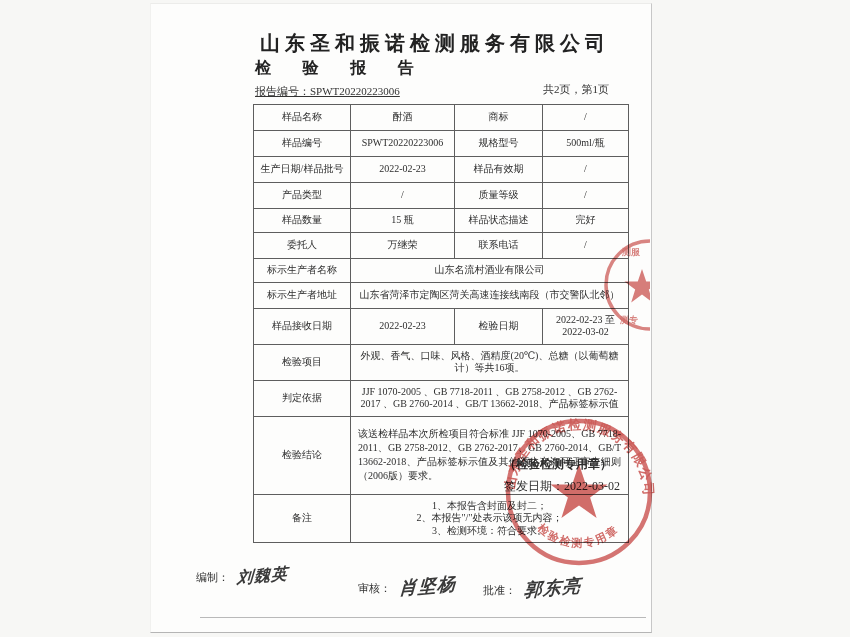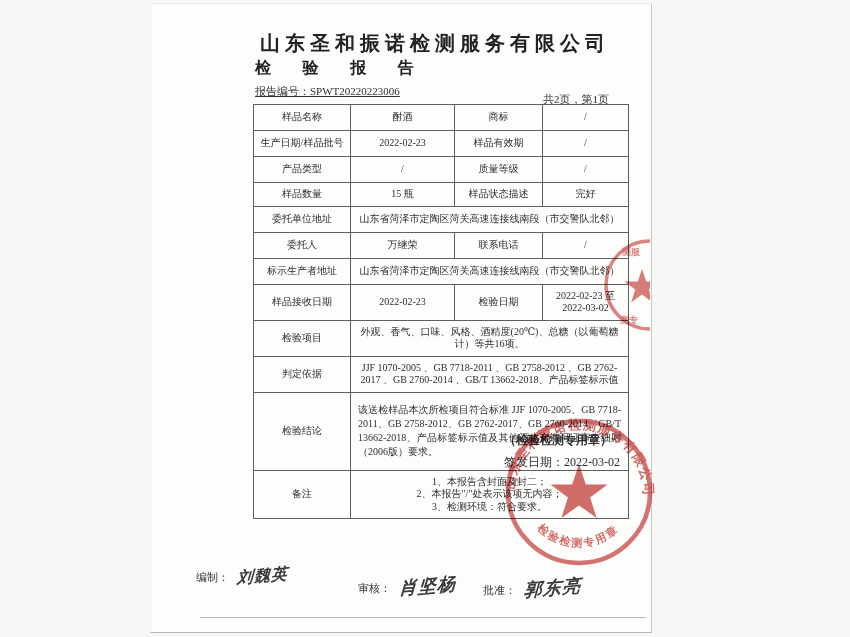--- a/index.html
+++ b/index.html
@@ -21,21 +21,21 @@
     position:absolute;left:255px;top:30px;width:360px;text-align:center;
     font-family:"DejaVu Sans","Liberation Sans",sans-serif;
     font-weight:bold;font-size:20px;letter-spacing:5px;color:#222;
   }
   .title2{
     position:absolute;left:255px;top:58px;width:360px;text-align:left;
     font-family:"DejaVu Sans","Liberation Sans",sans-serif;
     font-weight:bold;font-size:16px;letter-spacing:13px;color:#222;
   }
   .report-no{position:absolute;left:255px;top:84px;font-size:11px;color:#333;text-decoration:underline;}
-  .pages-note{position:absolute;left:543px;top:92px;font-size:11px;color:#333;}
+  .pages-note{position:absolute;left:543px;top:82px;font-size:11px;color:#333;}
   table.info{
     position:absolute;left:253px;top:104px;width:375px;
     border-collapse:collapse;table-layout:fixed;
   }
   table.info td{
     border:1px solid #5e5e5e;
     font-size:10px;line-height:1.25;
     text-align:center;vertical-align:middle;
     padding:5px 3px;color:#2d2d2d;overflow:hidden;
   }
@@ -78,46 +78,52 @@
       <col style="width:86px">
     </colgroup>
   <tbody>
     <tr style="height:26px">
       <td class="lab">样品名称</td>
       <td>酎酒</td>
       <td class="lab">商标</td>
       <td>/</td>
     </tr>
     <tr style="height:26px">
+      <td class="lab">样品编号</td>
+      <td>SPWT20220223006</td>
+      <td class="lab">规格型号</td>
+      <td>500ml/瓶</td>
+    </tr>
+    <tr style="height:26px">
       <td class="lab">生产日期/样品批号</td>
       <td>2022-02-23</td>
       <td class="lab">样品有效期</td>
       <td>/</td>
     </tr>
     <tr style="height:26px">
       <td class="lab">产品类型</td>
       <td>/</td>
       <td class="lab">质量等级</td>
       <td>/</td>
     </tr>
     <tr style="height:19px">
       <td class="lab">样品数量</td>
       <td>15 瓶</td>
       <td class="lab">样品状态描述</td>
       <td>完好</td>
     </tr>
     <tr style="height:26px">
-      <td class="lab">委托单位地址</td>
-      <td colspan="3">山东省菏泽市定陶区菏关高速连接线南段（市交警队北邻）</td>
-    </tr>
-    <tr style="height:26px">
       <td class="lab">委托人</td>
       <td>万继荣</td>
       <td class="lab">联系电话</td>
       <td>/</td>
+    </tr>
+    <tr style="height:24px">
+      <td class="lab">标示生产者名称</td>
+      <td colspan="3">山东名流村酒业有限公司</td>
     </tr>
     <tr style="height:26px">
       <td class="lab">标示生产者地址</td>
       <td colspan="3">山东省菏泽市定陶区菏关高速连接线南段（市交警队北邻）</td>
     </tr>
     <tr style="height:32px">
       <td class="lab">样品接收日期</td>
       <td>2022-02-23</td>
       <td class="lab">检验日期</td>
       <td class="pre">2022-02-23 至

